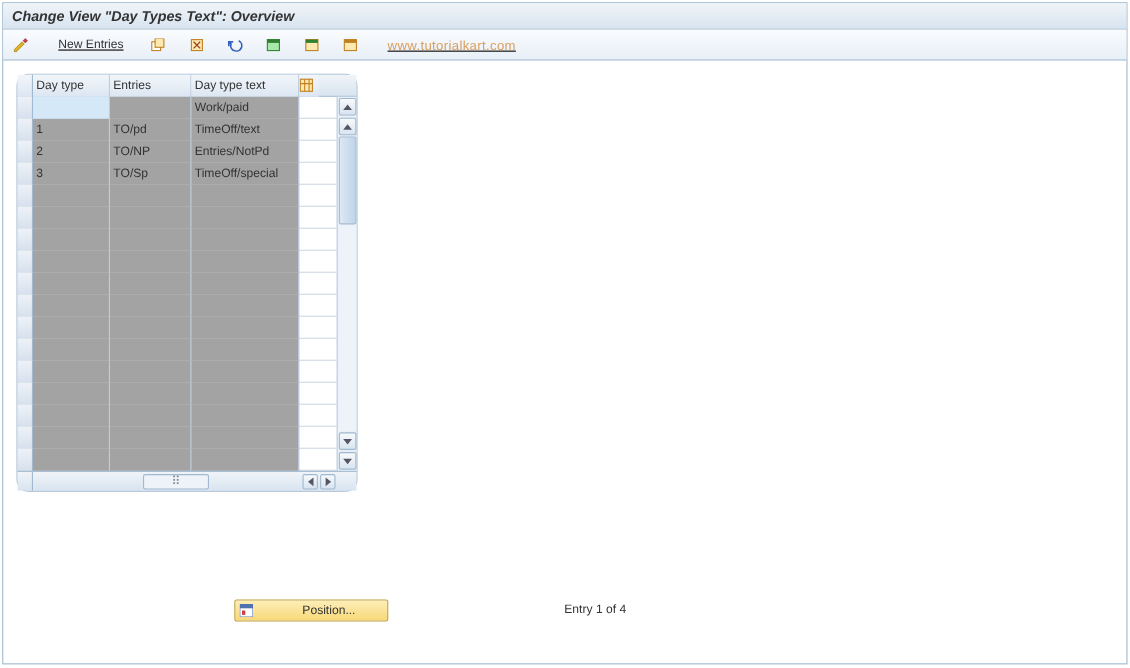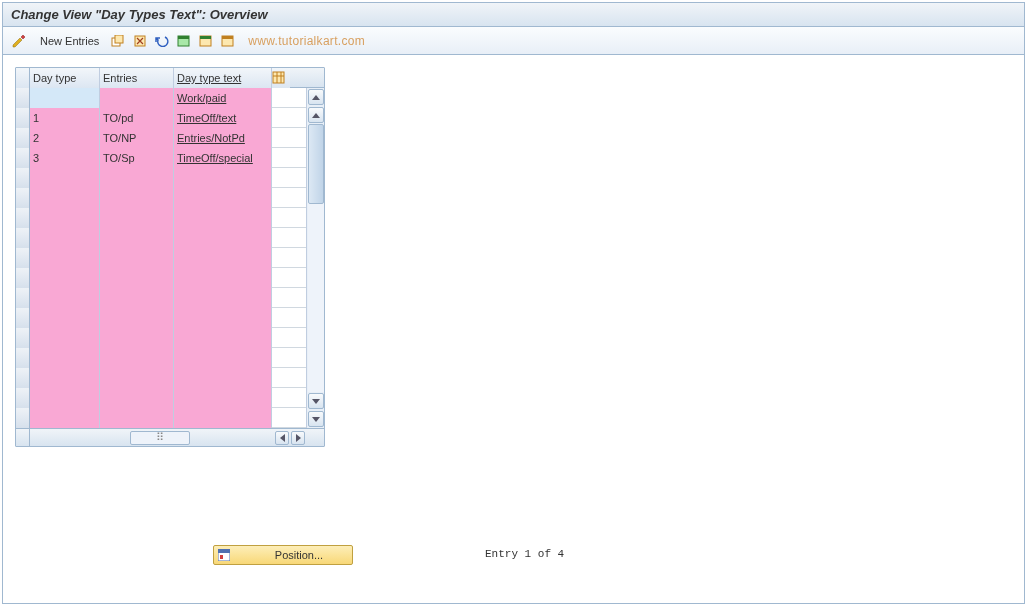--- a/index.html
+++ b/index.html
@@ -36,21 +36,22 @@
       font-size: 13px;
       color: #333;
     }
     .toolbar {
       background: linear-gradient(to bottom, #fafcfe, #e8eff7);
       border-bottom: 1px solid #a0b8d0;
       height: 28px;
       display: flex;
       align-items: center;
       padding: 0 6px;
-      gap: 2px;
+      gap: 15px;
+      text-decoration: underline;
     }
     .toolbar-btn {
       display: inline-flex;
       align-items: center;
       justify-content: center;
       height: 20px;
       min-width: 20px;
       border: 1px solid transparent;
       background: transparent;
       padding: 0 2px;
@@ -67,21 +68,21 @@
       margin-left: 8px;
       letter-spacing: 0.3px;
     }
     .content {
       padding: 12px;
       position: relative;
       height: calc(100% - 52px);
     }
     .grid-container {
       border: 1px solid #a0b8d0;
-      border-radius: 1px;
+      border-radius: 11px;
       width: 310px;
       display: flex;
       flex-direction: column;
       background: #fff;
     }
     .grid-header {
       display: flex;
       background: linear-gradient(to bottom, #f0f4f8, #d8e4f0);
       border-bottom: 1px solid #a0b8d0;
       height: 20px;
@@ -109,25 +110,25 @@
     }
     .header-cell {
       background: linear-gradient(to bottom, #f2f6fa, #dce6f2);
       font-weight: normal;
       color: #333;
     }
     .sel-col { width: 14px; min-width:14px; background: linear-gradient(to bottom, #f2f6fa, #dce6f2); padding:0; border-right: 1px solid #a0b8d0;}
     .sel-col.row-sel { background: linear-gradient(to bottom, #eef2f7, #d6e0ec); }
     .daytype-col { width: 70px; }
     .shorttxt-col { width: 74px; }
-    .daytyptxt-col { width: 98px; text-decoration: underline; }
+    .daytyptxt-col { width: 98px; }
     .conf-col { width: 18px; min-width:18px; background: linear-gradient(to bottom, #f2f6fa, #dce6f2); padding:0; border-right:none;}
     
     .data-cell {
-      background: #f9a8d4;
+      background: #a3a3a3;
     }
     .data-cell.highlight {
       background: #d4e8f8;
     }
     .vscroll {
       width: 18px;
       background: #e8eff7;
       border-left: 1px solid #c0cde0;
       display: flex;
       flex-direction: column;
@@ -210,24 +211,23 @@
     }
     .position-btn .icon {
       width: 14px;
       height: 14px;
       display: inline-flex;
       align-items: center;
       justify-content: center;
     }
     .entry-label {
       position: absolute;
-      left: 482px;
+      left: 510px;
       top: 493px;
       color: #333;
-      font-family: Liberation Mono, monospace;
     }
     svg { display: block; }
     .arrow {
       width: 0; height: 0;
       border-style: solid;
     }
     .arrow.up { border-width: 0 4px 5px 4px; border-color: transparent transparent #556 transparent; }
     .arrow.down { border-width: 5px 4px 0 4px; border-color: #556 transparent transparent transparent; }
     .arrow.left { border-width: 4px 5px 4px 0; border-color: transparent #556 transparent transparent; }
     .arrow.right { border-width: 4px 0 4px 5px; border-color: transparent transparent transparent #556; }

